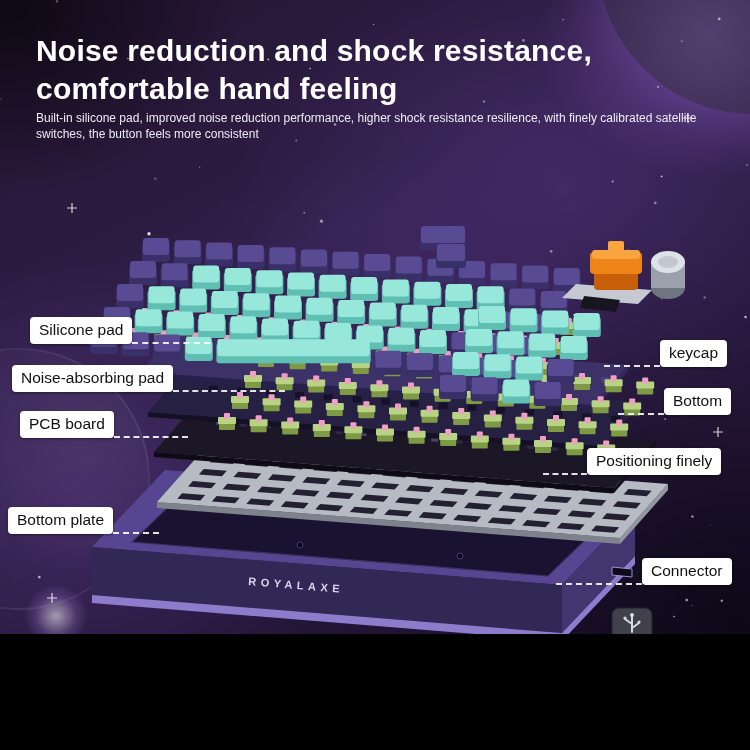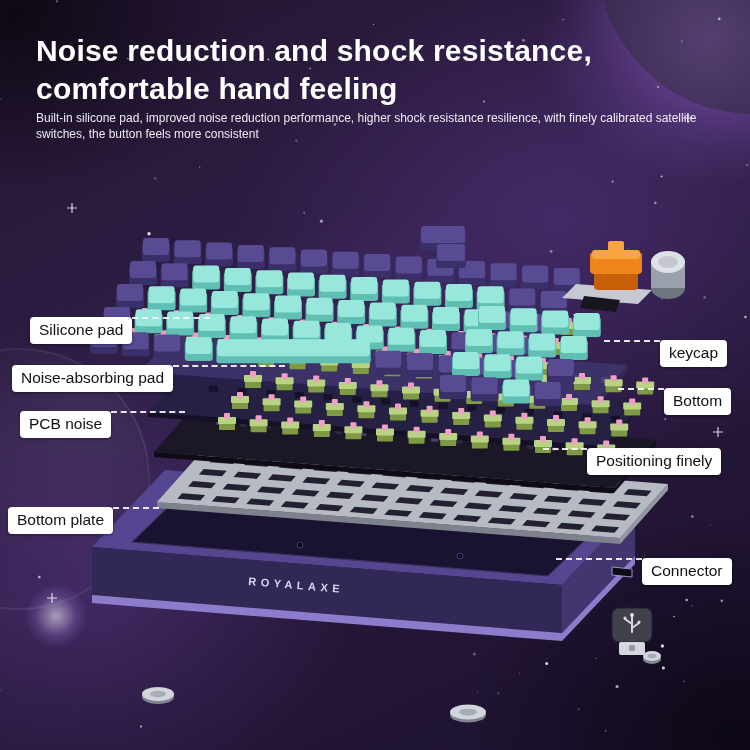--- a/index.html
+++ b/index.html
@@ -1,18 +1,18 @@
 <!DOCTYPE html>
 <html><head>
 <meta charset="utf-8">
 <style>
   *{margin:0;padding:0;box-sizing:border-box}
   html,body{width:750px;height:750px;overflow:hidden;background:#000;
     font-family:"Liberation Sans",sans-serif}
-  .stage{position:relative;width:750px;height:750px;overflow:hidden;
+  .stage{position:relative;width:750px;height:634px;overflow:hidden;
     background:
       radial-gradient(260px 200px at 96% 6%, rgba(150,100,210,.50), transparent 70%),
       radial-gradient(500px 380px at 75% 30%, rgba(120,75,185,.28), transparent 65%),
       radial-gradient(420px 360px at 12% 78%, rgba(125,80,190,.30), transparent 65%),
       radial-gradient(380px 300px at 50% 55%, rgba(100,65,160,.22), transparent 65%),
       radial-gradient(300px 240px at 2% 2%, rgba(0,0,0,.60), transparent 75%),
       radial-gradient(360px 300px at 98% 98%, rgba(0,0,0,.55), transparent 75%),
       linear-gradient(155deg,#241531 0%,#2f1e47 40%,#241637 70%,#1c1130 100%);}
   .planet{position:absolute;left:598px;top:-196px;width:310px;height:310px;border-radius:50%;
     background:radial-gradient(circle at 35% 75%, #53406e 0%, #2a1d3e 60%, #1f1430 100%);
@@ -20,21 +20,21 @@
   .moon{position:absolute;left:-112px;top:348px;width:262px;height:262px;border-radius:50%;
     border:2px solid rgba(255,255,255,.07);
     background:radial-gradient(circle at 75% 30%, rgba(255,255,255,.06), transparent 60%)}
   .glow{position:absolute;left:24px;top:584px;width:64px;height:64px;border-radius:50%;
     background:radial-gradient(circle, rgba(255,255,255,.55), rgba(190,150,255,.18) 45%, transparent 70%)}
   h1{position:absolute;left:36px;top:32px;z-index:4;color:#fff;font-size:30px;line-height:1.26;
     font-weight:700;letter-spacing:.2px}
   p.desc{position:absolute;left:36px;top:111px;z-index:4;width:694px;color:#efecf4;
     font-size:12px;line-height:1.33;font-weight:400}
   #kb-svg{position:absolute;left:0;top:0;z-index:2}
-  .callout{position:absolute;z-index:6;display:flex;align-items:flex-start}
+  .callout{position:absolute;z-index:6;display:flex;align-items:flex-end}
   .pill{background:#fff;color:#111;font-size:15.5px;font-weight:500;line-height:1;
     padding:5px 9px 6px;border-radius:4px;white-space:nowrap;box-shadow:0 1px 3px rgba(0,0,0,.45)}
   .leader{height:0;border-top:2px dashed rgba(255,255,255,.88)}
 </style>
 </head>
 <body>
 
 <div class="stage">
   <div class="planet"></div>
   <div class="moon"></div>
@@ -766,21 +766,21 @@
 
   <div class="callout" style="left:30px;top:317px">
     <span class="pill">Silicone pad</span>
     <span class="leader" style="width:78px"></span>
   </div>
   <div class="callout" style="left:12px;top:365px">
     <span class="pill">Noise-absorbing pad</span>
     <span class="leader" style="width:112px"></span>
   </div>
   <div class="callout" style="left:20px;top:411px">
-    <span class="pill">PCB noise</span>
+    <span class="pill">PCB board</span>
     <span class="leader" style="width:74px"></span>
   </div>
   <div class="callout" style="left:604px;top:340px">
     <span class="leader" style="width:56px"></span>
     <span class="pill">keycap</span>
   </div>
 
   <div class="callout" style="left:8px;top:507px">
     <span class="pill">Bottom plate</span>
     <span class="leader" style="width:46px"></span>

